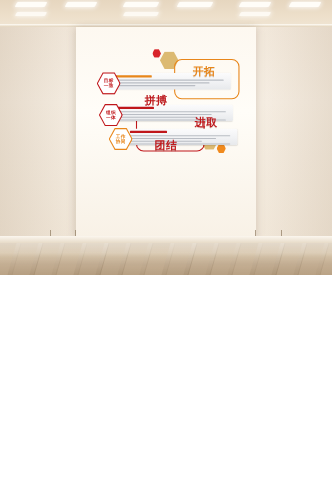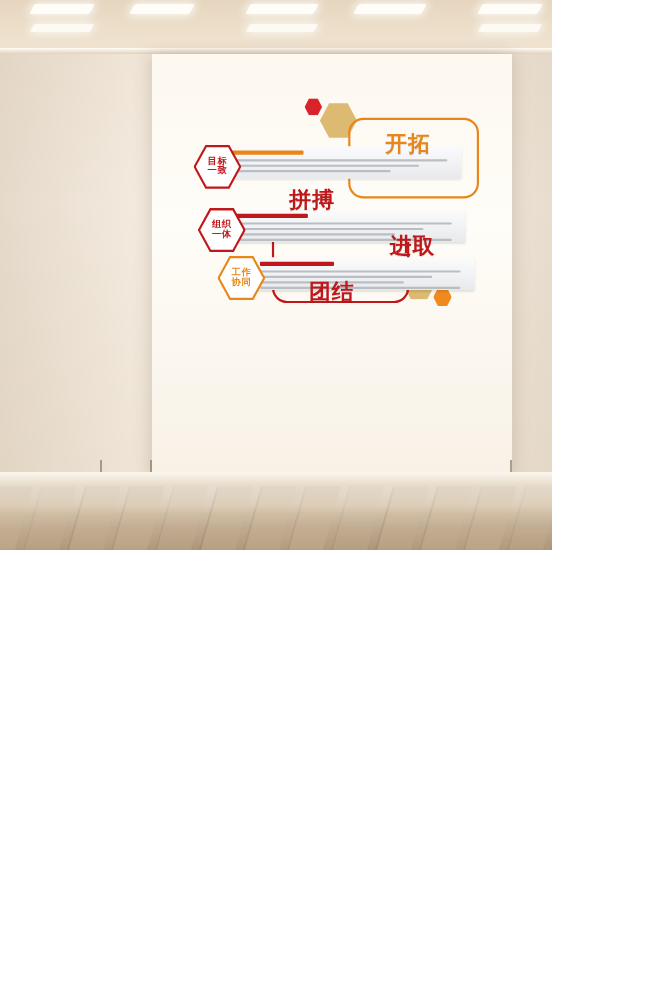--- a/index.html
+++ b/index.html
@@ -5,21 +5,21 @@
   html,body{margin:0;padding:0;}
   body{
     width:332px;height:500px;
     background:#ffffff;
     font-family:"Liberation Sans","DejaVu Sans",sans-serif;
     overflow:hidden;
   }
   .page{position:relative;width:332px;height:500px;overflow:hidden;background:#fff;}
 
   
-  .scene{position:absolute;left:0;top:0;width:276px;height:275px;overflow:hidden;
+  .scene{position:absolute;left:0;top:0;width:332px;height:275px;overflow:hidden;
          background:linear-gradient(180deg,#efe3d2 0%,#f3e9da 18%,#f6efe4 40%,#f4ece1 70%,#efe5d6 100%);}
   .ceiling{position:absolute;left:0;top:0;width:332px;height:26px;
            background:linear-gradient(180deg,#e6d6bf 0%,#eddfca 60%,#f0e4d2 100%);}
   .ceil-light{position:absolute;top:2px;height:5px;background:#fffdf8;border-radius:1px;
               box-shadow:0 0 4px 1px rgba(255,255,255,.8);transform:skewX(-28deg);}
   .cl1{left:16px;width:30px;}
   .cl2{left:66px;width:30px;}
   .cl3{left:124px;width:34px;}
   .cl4{left:178px;width:34px;}
   .cl5{left:240px;width:30px;}

